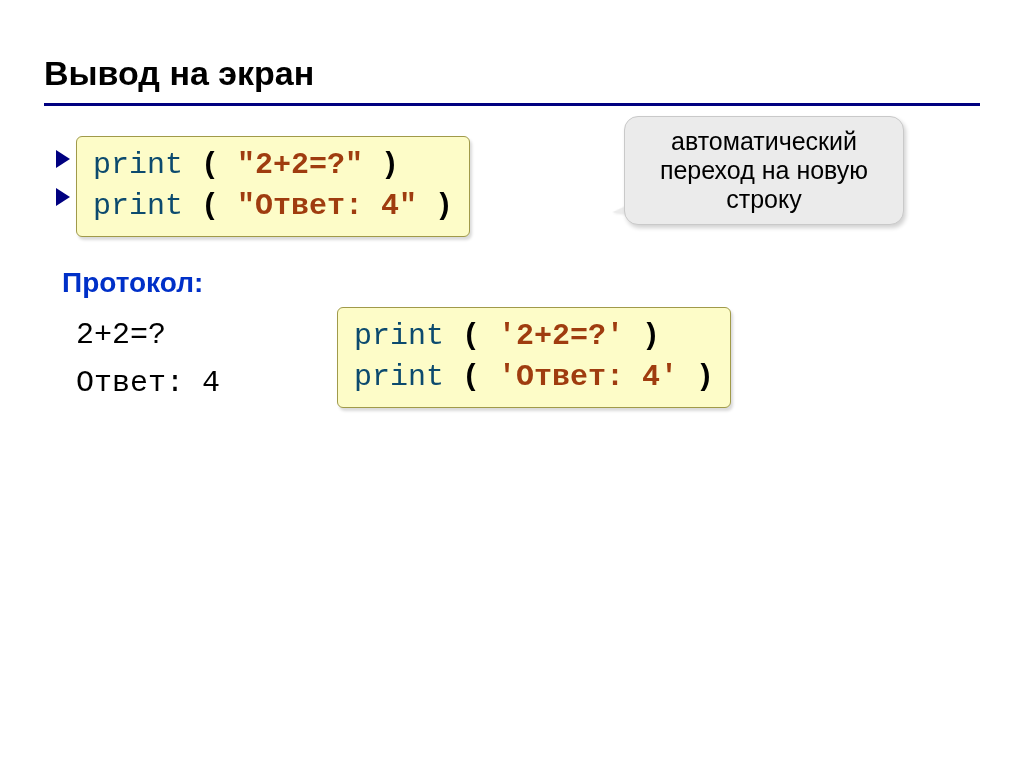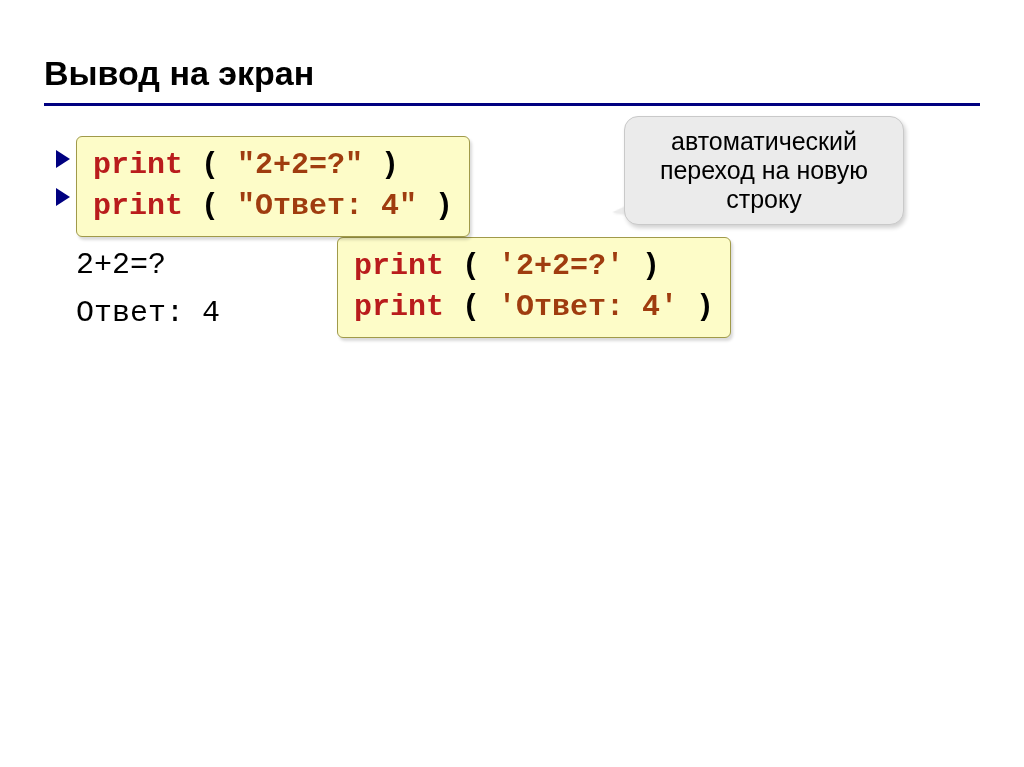--- a/index.html
+++ b/index.html
@@ -50,21 +50,21 @@
     background: #fdfcc8;
     border: 1.5px solid #a09a4a;
     border-radius: 6px;
     padding: 8px 16px 10px 16px;
     box-shadow: 2px 3px 3px rgba(0,0,0,.15);
     font-family: "Courier New", monospace;
     font-size: 30px;
     line-height: 1.35;
     white-space: pre;
   }
-  .kw { color: #b91c1c; font-weight: bold; }
+  .kw { color: #0c4a6e; font-weight: normal; }
   .str { color: #9f3c0f; font-weight: bold; }
   .np { color: #000; font-weight: bold; }
   .callout {
     position: absolute;
     left: 580px;
     top: -20px;
     width: 280px;
     background: #ebebeb;
     border: 1px solid #c9c9c9;
     border-radius: 14px;
@@ -120,20 +120,21 @@
       <div class="bullet"></div>
       <div class="bullet"></div>
     </div>
     <div class="codebox"><span class="kw">print</span><span class="np"> ( </span><span class="str">"2+2=?"</span><span class="np"> )</span>
 <span class="kw">print</span><span class="np"> ( </span><span class="str">"Ответ: 4"</span><span class="np"> )</span></div>
 
     <div class="tail"></div>
     <div class="callout">автоматический переход на новую строку</div>
   </div>
 
+  <div class="protocol-label">Протокол:</div>
 
   <div class="row2">
     <div class="output"><span>2+2=?</span>
 <span>Ответ: 4</span></div>
 
     <div class="codebox codebox2"><span class="kw">print</span><span class="np"> ( </span><span class="str">'2+2=?'</span><span class="np"> )</span>
 <span class="kw">print</span><span class="np"> ( </span><span class="str">'Ответ: 4'</span><span class="np"> )</span></div>
   </div>
 </div>
 

